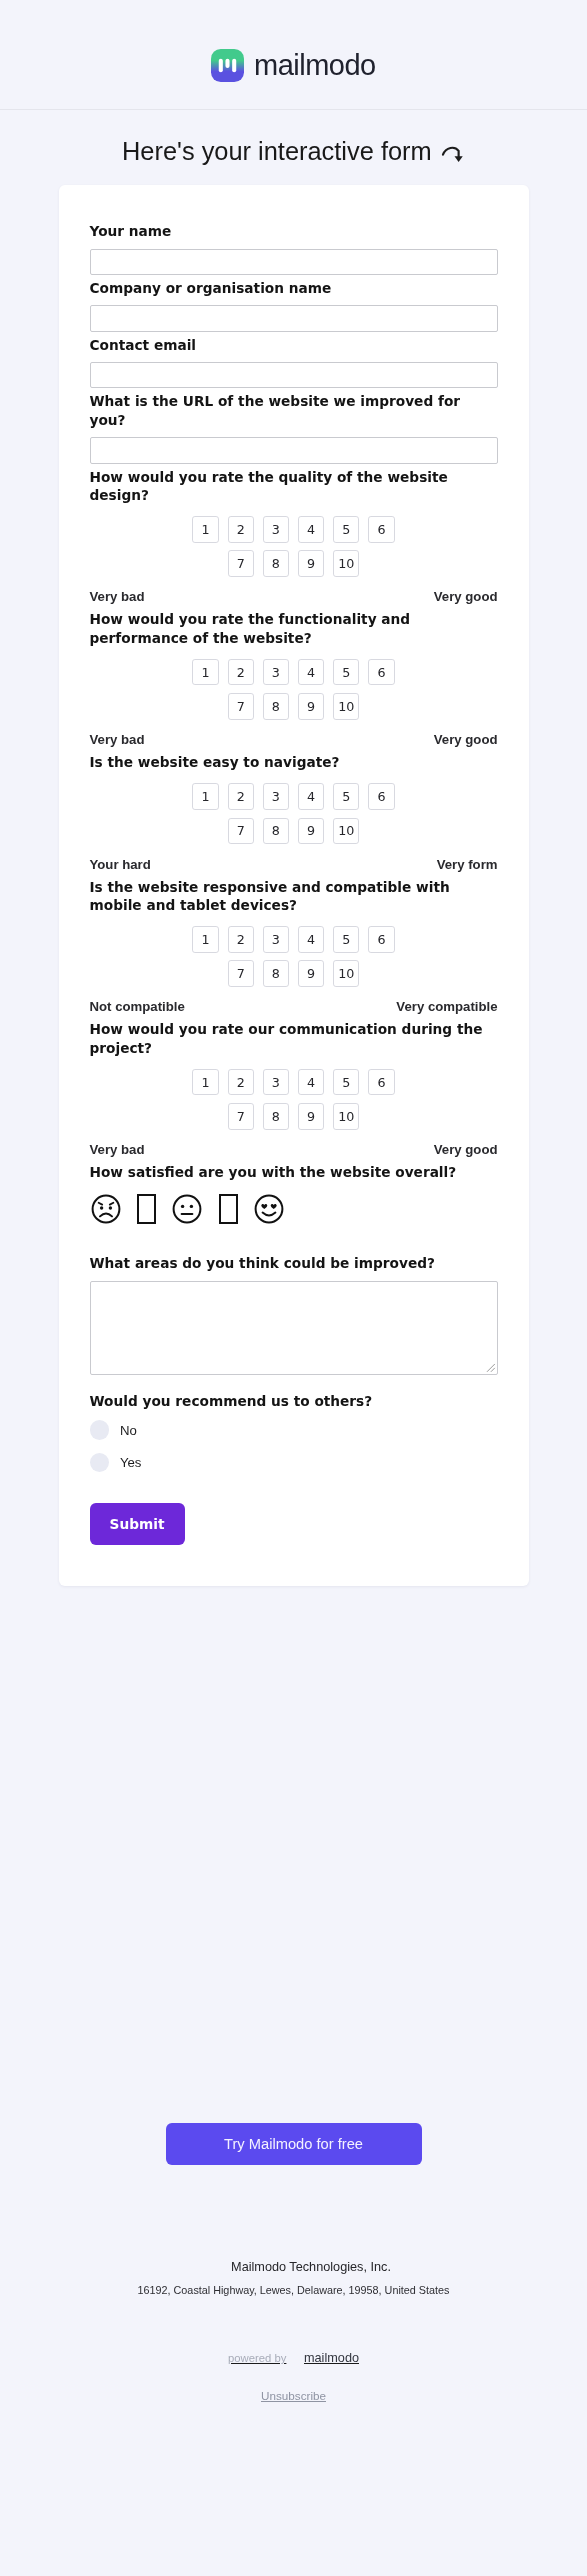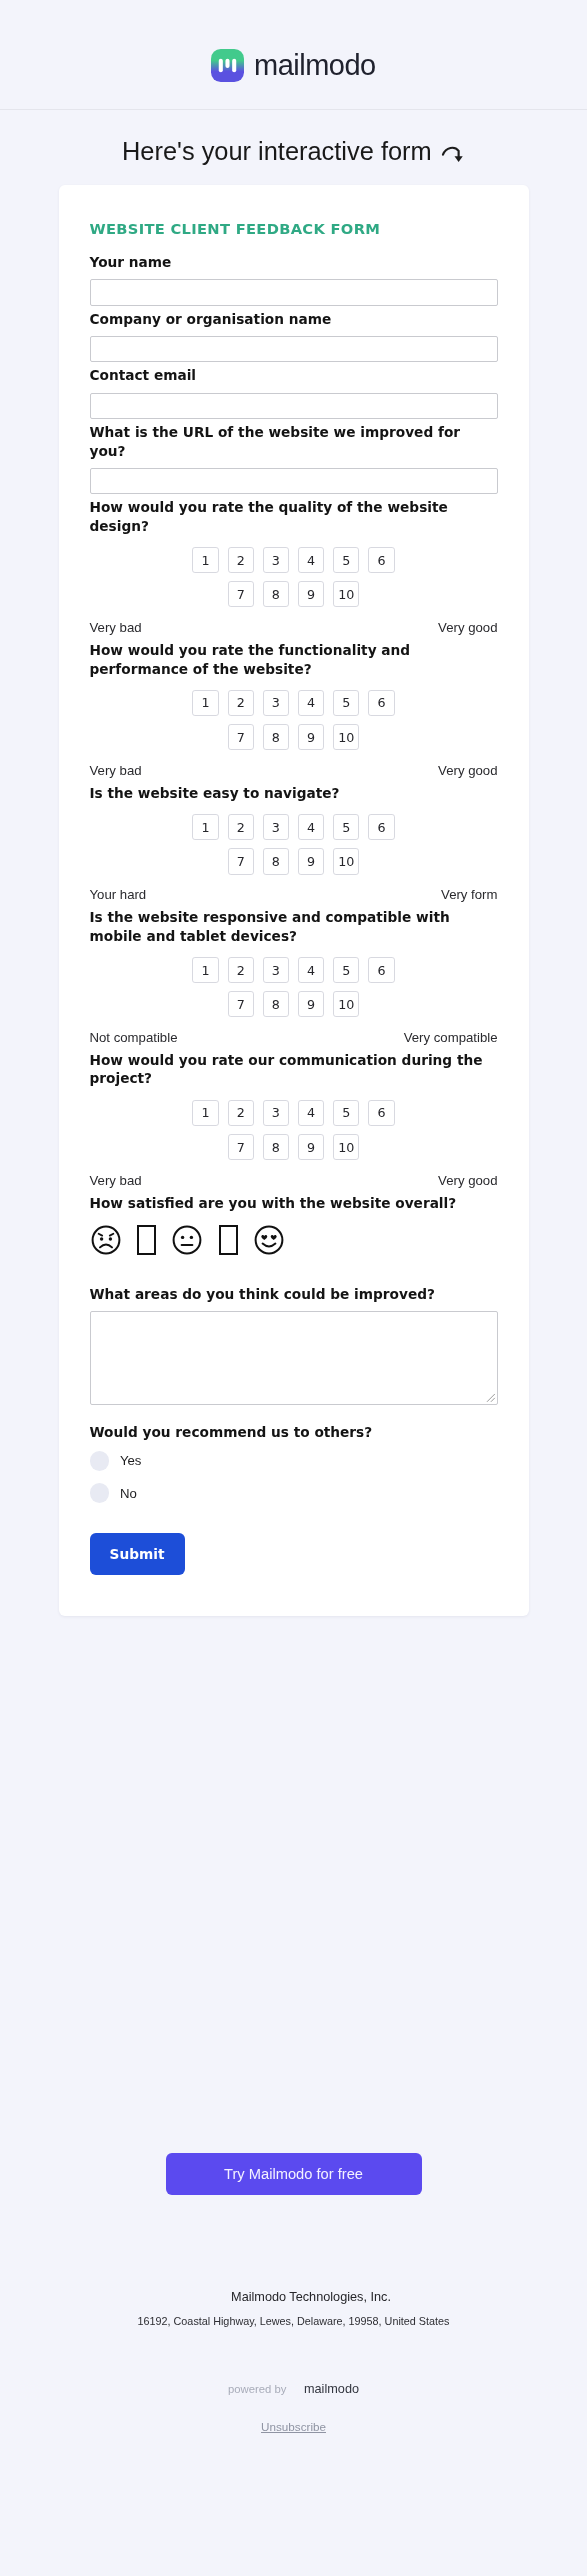--- a/index.html
+++ b/index.html
@@ -26,45 +26,45 @@
   .field { margin-bottom:4px; }
   .input { width:100%; height:26.4px; border:1px solid #c9cacf; border-radius:2px; background:#fff;
            font-size:12.7px; padding:0 7.8px; display:block; }
   
   .scale-rows { display:flex; flex-direction:column; align-items:center; gap:7.8px; margin-top:11.7px; }
   .scale-row { display:flex; gap:8.8px; justify-content:center; }
   .scale-box { width:26.4px; height:26.4px; border:1px solid #d8d9e0; border-radius:2.9px; background:#fff;
                font-family:"DejaVu Sans",sans-serif; font-size:12.7px; color:#26262b;
                display:flex; align-items:center; justify-content:center; cursor:pointer; }
   .minmax { display:flex; justify-content:space-between; margin-top:12.7px; margin-bottom:5.9px;
-            font-family:"Liberation Sans",sans-serif; font-size:13.2px; color:#2a2a2e; font-weight:normal; }
+            font-family:"Liberation Sans",sans-serif; font-size:13.2px; color:#2a2a2e; font-weight:bold; }
   
   .smiley-row { display:flex; align-items:center; gap:15.7px; margin-top:11.7px; margin-bottom:29px; }
   .smiley { display:flex; align-items:center; justify-content:center; cursor:pointer; }
   .tofu { width:18.6px; height:30px; border:2px solid #111; }
   
   .textarea-wrap { position:relative; margin-bottom:17.6px; }
   textarea.input-area { width:100%; height:94px; border:1px solid #c9cacf; border-radius:2px;
                         resize:none; font-size:12.7px; padding:5.9px 7.8px; display:block; }
   .resize-grip { position:absolute; right:2px; bottom:2px; width:9.8px; height:9.8px; }
   
   .radio-row { display:flex; align-items:center; gap:10.8px; margin-top:9.8px; margin-bottom:12.7px; cursor:pointer; }
   .radio-circle { width:19.6px; height:19.6px; border-radius:50%; background:#e8eaf3; display:inline-block; }
   .radio-label { font-family:"Liberation Sans",sans-serif; font-size:13.2px; color:#1d1d1f; }
-  .submit-btn { margin-top:17.6px; width:95px; height:42px; background:#1d4ed8; color:#fff;
+  .submit-btn { margin-top:17.6px; width:95px; height:42px; background:#6d28d9; color:#fff;
                 border:none; border-radius:5.9px; font-family:"DejaVu Sans",sans-serif;
                 font-size:13.7px; font-weight:bold; cursor:pointer; }
   
   .cta-wrap { margin-top:537px; display:flex; justify-content:center; }
   .cta-btn { width:256px; height:42px; background:#5b4aef; color:#f4f2ff; border:none; border-radius:5.9px;
              font-size:14.7px; cursor:pointer; }
   .footer { text-align:center; }
   .footer-company { margin-top:95px; font-size:12.7px; color:#26262a;padding-left:35px; }
   .footer-address { margin-top:10.8px; font-size:10.8px; color:#2e2e33; }
-  .powered-row { margin-top:55px; display:flex; justify-content:center; align-items:baseline; gap:17.6px; }
+  .powered-row { margin-top:55px; display:flex; justify-content:center; align-items:baseline; gap:17.6px;text-decoration:underline; }
   .powered-by { font-size:11.3px; color:#a8acb9; }
   .powered-brand { font-size:12.7px; color:#33363f; font-weight:500; }
   .unsubscribe { display:inline-block; margin-top:23.5px; font-size:11.7px; color:#8f94a3;
                  text-decoration:underline; cursor:pointer; }
 </style>
 </head>
 <body>
 
 <div class="header">
   <svg class="logo-icon" viewBox="0 0 34 34">
@@ -84,21 +84,20 @@
 
 <div class="hero">
   <span>Here's your interactive form</span>
   <svg class="arrow" viewBox="0 0 24 24">
     <path d="M2 13 C5 5, 14 4, 18 9 L18 15" fill="none" stroke="#1c1c1c" stroke-width="2.2" stroke-linecap="round"></path>
     <polygon points="13.8,14.5 22.2,14.5 18,20.5" fill="#1c1c1c"></polygon>
   </svg>
 </div>
 
 <div class="card">
-  <div class="form-title">WEBSITE CLIENT FEEDBACK FORM</div>
   <div id="form-body">
   <div class="field">
     <div class="label">Your name</div>
     <input class="input" type="text" style="">
   </div>
 
   <div class="field">
     <div class="label">Company or organisation name</div>
     <input class="input" type="text" style="">
   </div>
@@ -274,26 +273,26 @@
           <textarea class="input-area" style=""></textarea>
           <svg class="resize-grip" viewBox="0 0 10 10">
             <line x1="1" y1="9" x2="9" y2="1" stroke="#999" stroke-width="1"></line>
             <line x1="5" y1="9" x2="9" y2="5" stroke="#999" stroke-width="1"></line>
           </svg>
         </div>
       </div><div class="field">
         <div class="label">Would you recommend us to others?</div>
   <div class="radio-row">
     <span class="radio-circle"></span>
-    <span class="radio-label">Yes</span>
+    <span class="radio-label">No</span>
   </div>
 
   <div class="radio-row">
     <span class="radio-circle"></span>
-    <span class="radio-label">No</span>
+    <span class="radio-label">Yes</span>
   </div>
 </div><button class="submit-btn">Submit</button></div>
 </div>
 
 <div class="cta-wrap">
   <button class="cta-btn">Try Mailmodo for free</button>
 </div>
 
 <div class="footer">
   <div class="footer-company">Mailmodo Technologies, Inc.</div>

